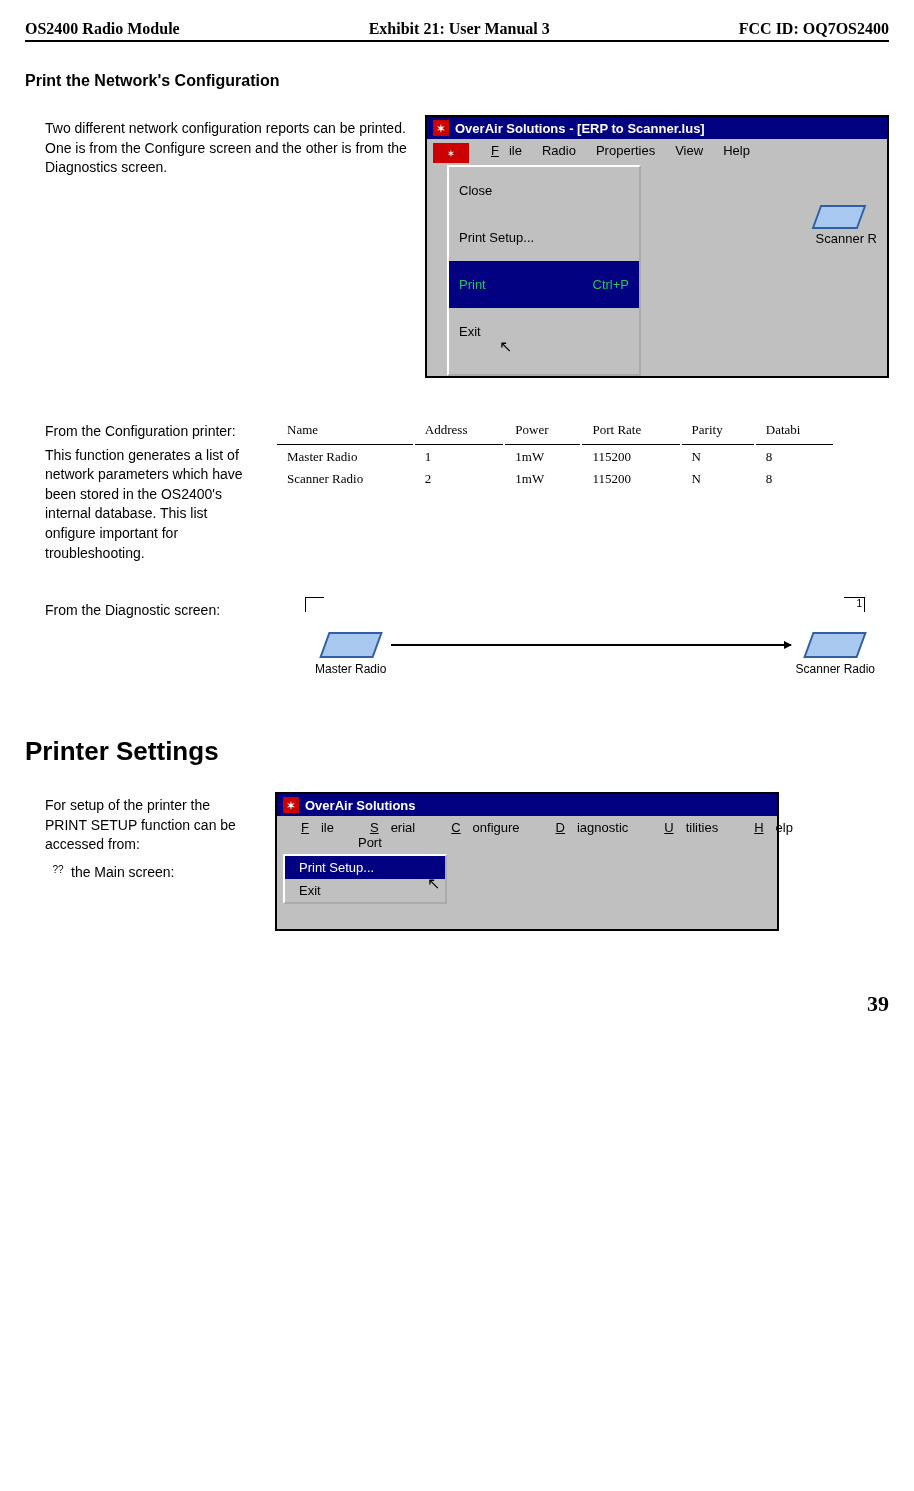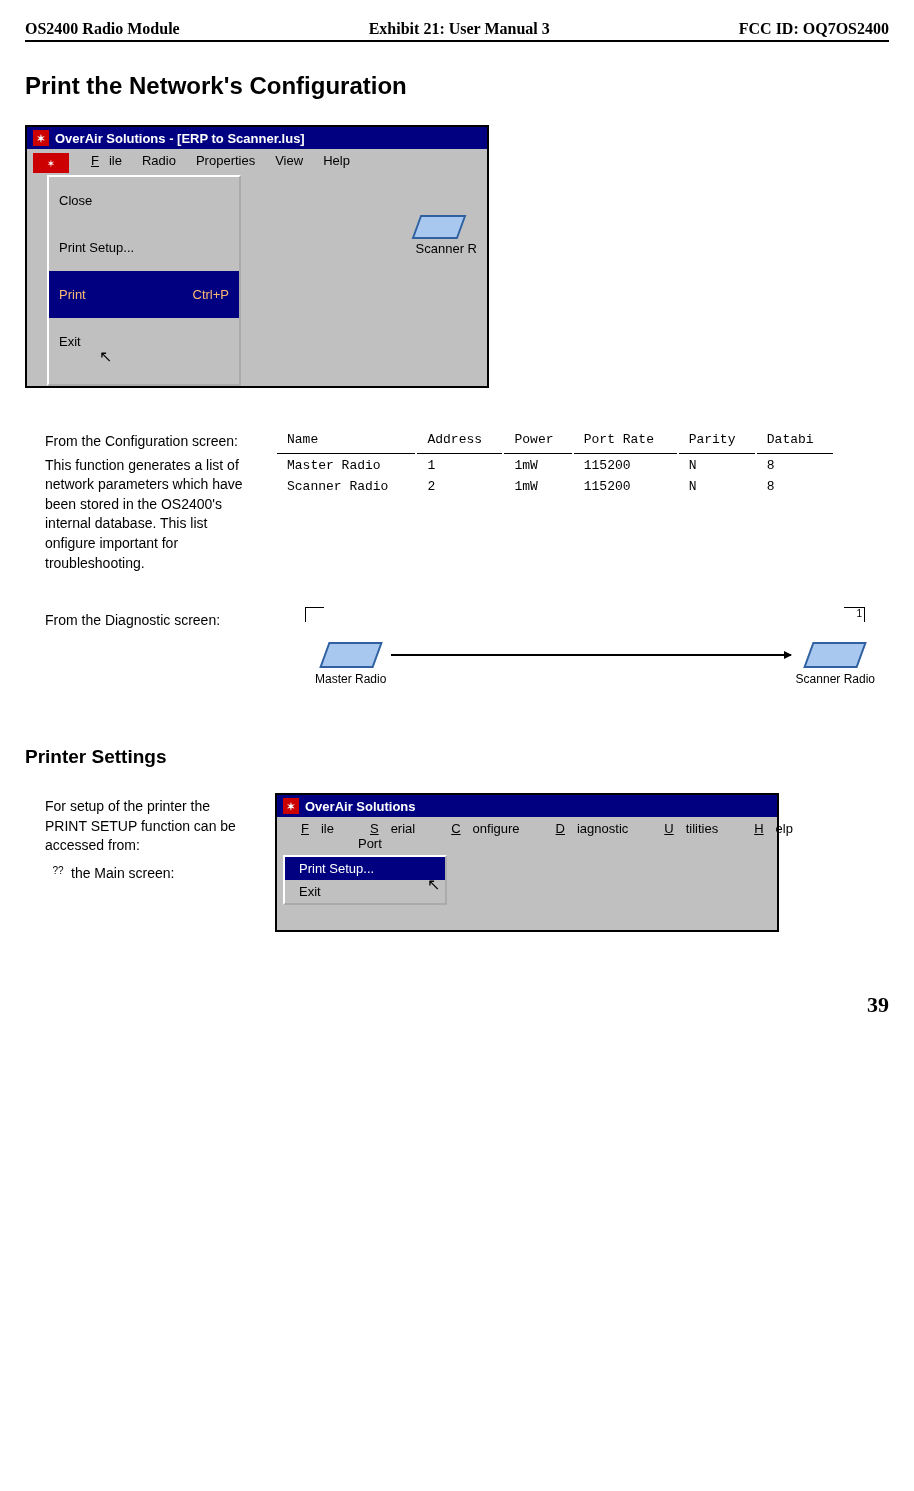--- a/index.html
+++ b/index.html
@@ -14,26 +14,26 @@
       display: flex;
       justify-content: space-between;
       border-bottom: 2px solid #000;
       padding-bottom: 2px;
       font-weight: bold;
       font-size: 16px;
       margin-bottom: 30px;
       font-family: Liberation Serif, serif;
     }
     h1 {
-      font-size: 24px;
+      font-size: 16px;
       font-weight: bold;
       margin: 15px 0 25px 0;
     }
     h2 {
-      font-size: 19px;
+      font-size: 26px;
       font-weight: bold;
       margin: 60px 0 25px 0;
     }
     .row {
       display: flex;
       align-items: flex-start;
       margin-bottom: 30px;
     }
     .text-col {
       padding-left: 20px;
@@ -84,41 +84,41 @@
       border: 2px outset #fff;
       width: 190px;
       position: relative;
     }
     .dropdown .item {
       padding: 16px 10px;
       display:flex; justify-content:space-between;
     }
     .dropdown .item.selected {
       background: #000080;
-      color: #fdba74;
+      color: #22c55e;
     }
     .cursor {
       position: relative;
       left: 50px; top: -18px;
       font-size:16px;
     }
     .side-icon {
       margin-left:auto; padding: 40px 10px 10px 10px; text-align:center;
     }
     .radio-icon {
       width: 42px; height: 20px;
       background:#a8c8f0;
       border: 2px solid #3060a0;
       transform: skewX(-20deg);
       margin-bottom:2px;
     }
 
     
     .data-table {
-      font-family: Liberation Mono, monospace;
+      font-family: Liberation Serif, serif;
       font-size: 13px;
       width: 560px;
     }
     .data-table th { text-align:left; font-weight:normal; padding: 2px 10px 6px 10px; border-bottom:1px solid #000; }
     .data-table td { padding: 2px 10px; }
     .thead-row { border-bottom: 2px solid #888; }
 
     
     .diagram {
       display:flex; align-items:center; justify-content:space-between;
@@ -178,20 +178,23 @@
 
 <div class="header">
   <span>OS2400 Radio Module</span>
   <span>Exhibit 21: User Manual 3</span>
   <span>FCC ID: OQ7OS2400</span>
 </div>
 
 <h1>Print the Network's Configuration</h1>
 
 <div class="row">
+  <div class="text-col wide">
+    <p>Two different network configuration reports can be printed.  One is from the Configure screen and the other is from the Diagnostics screen.</p>
+  </div>
   <div class="img-col">
     <div class="win-frame">
       <div class="titlebar">
         <span class="title-icon">✶</span>
         <span>OverAir Solutions - [ERP to Scanner.lus]</span>
       </div>
       <div class="menubar">
         <span class="title-icon" style="background:#c00;width:16px;height:16px;margin:2px 2px 0 2px;">✶</span>
         <span><span class="underline">F</span>ile</span>
         <span>Radio</span>
@@ -220,21 +223,21 @@
           <div class="radio-icon"></div>
           <div>Scanner R</div>
         </div>
       </div>
     </div>
   </div>
 </div>
 
 <div class="row" style="margin-top:40px;">
   <div class="text-col narrow">
-    <p>From the Configuration screen:</p>
+    <p>From the Configuration printer:</p>
     <p>This function generates a list of network parameters which have been stored in the OS2400's internal database.  This list onfigure important for troubleshooting.</p>
   </div>
   <div class="img-col" style="padding-left:30px;">
     <table class="data-table">
       <thead>
         <tr class="thead-row">
           <th>Name</th>
           <th>Address</th>
           <th>Power</th>
           <th>Port Rate</th>

